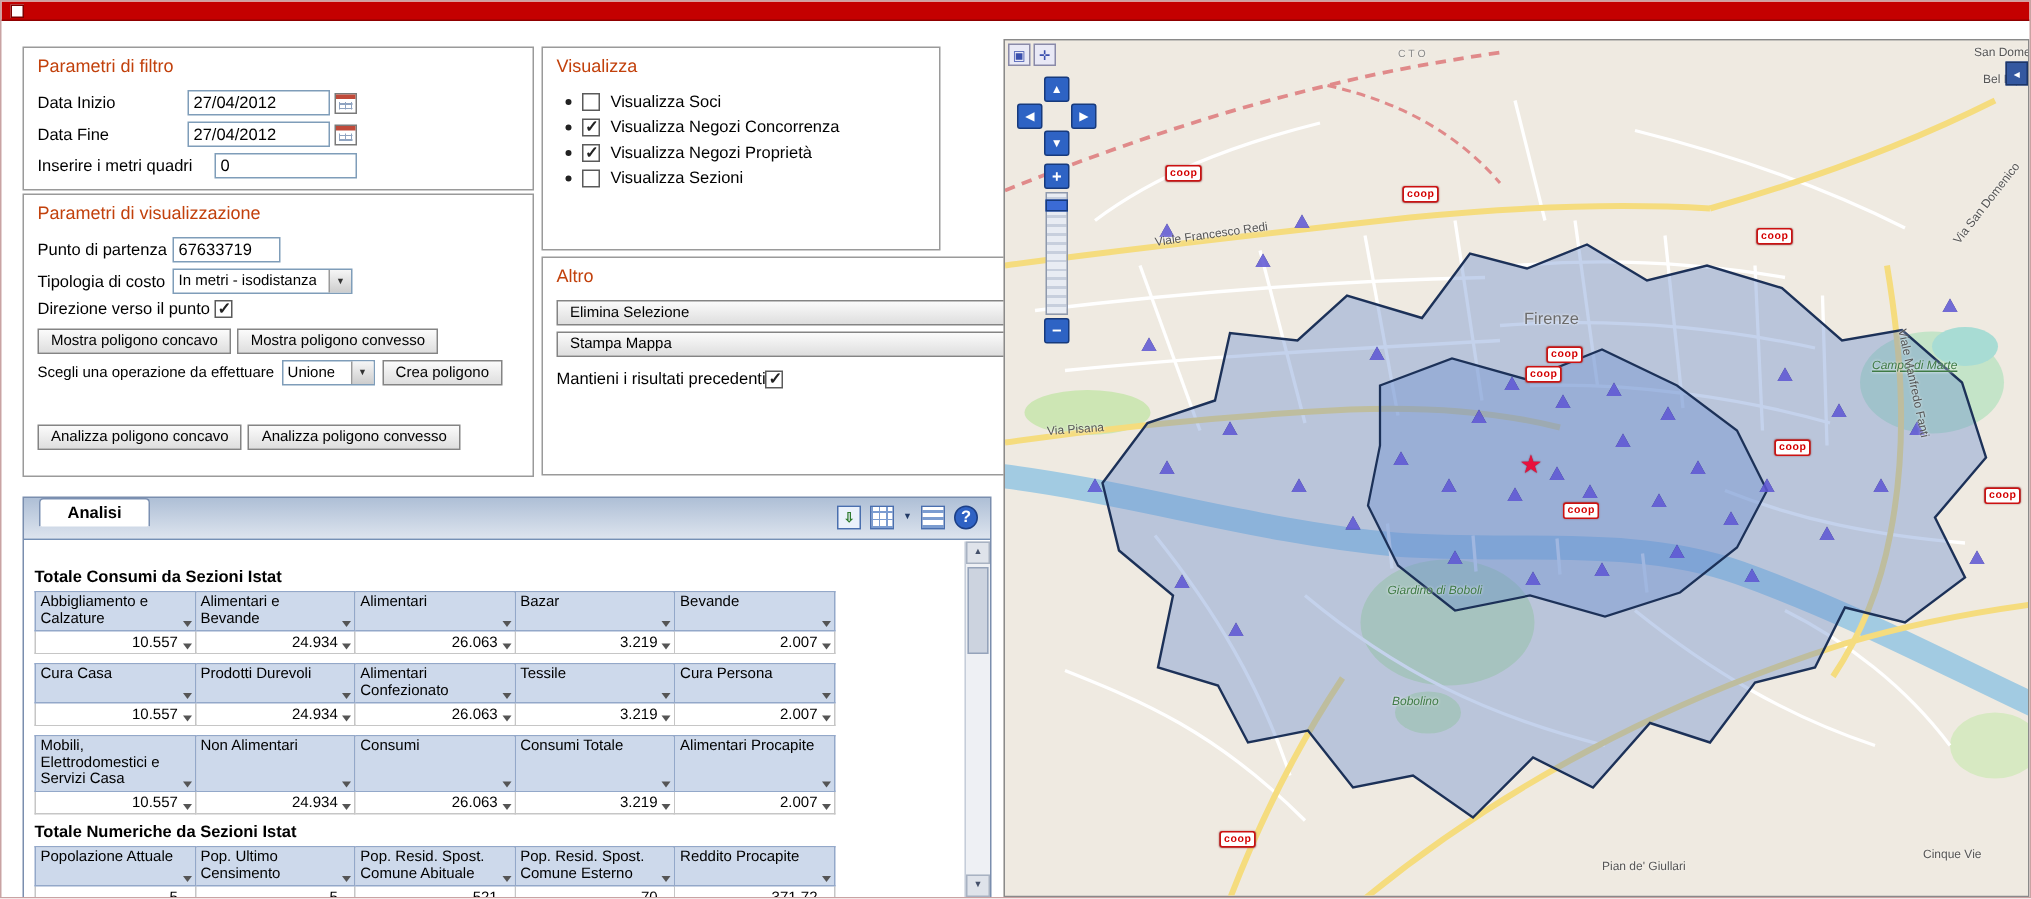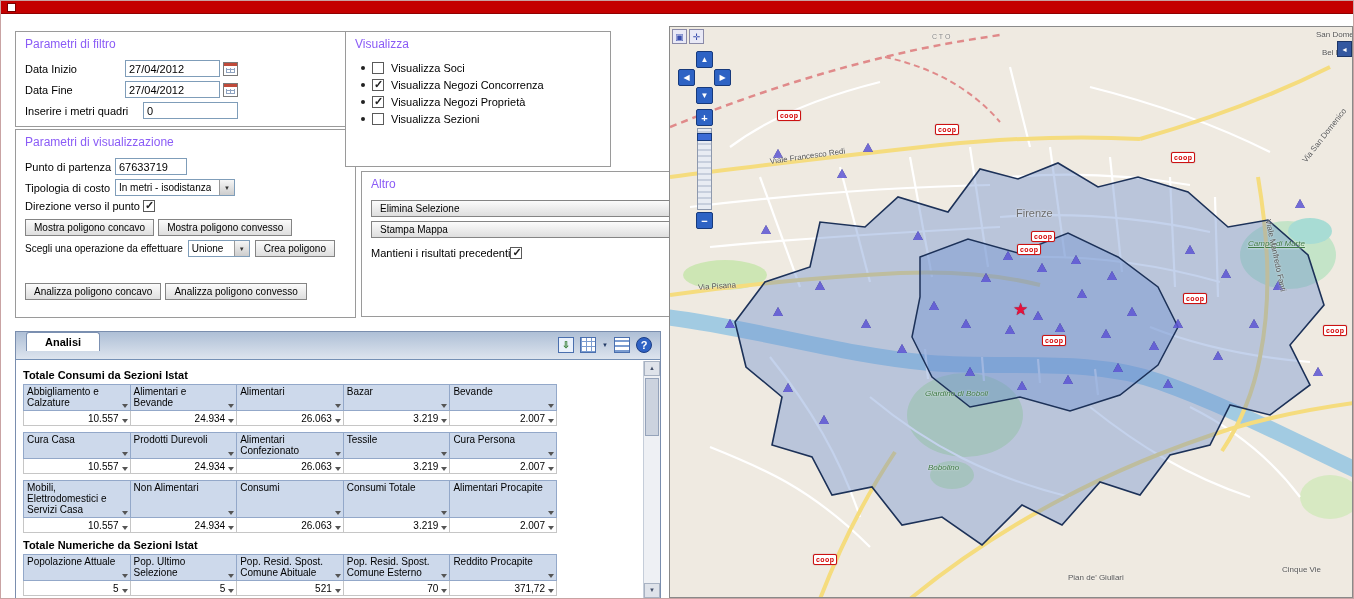--- a/index.html
+++ b/index.html
@@ -6,24 +6,24 @@
   html,body{background:#ffffff}
   body{font-family:"Liberation Sans",sans-serif;font-size:11px;color:#000}
   .app{position:relative;width:1354px;height:599px;background:#fff;border:1px solid #c9a3a3;overflow:hidden}
 
   
   .titlebar{position:absolute;left:0;top:0;width:100%;height:13px;background:#c40000;border-bottom:1px solid #8f0000}
   .titlebar-icon{position:absolute;left:6px;top:2px;width:9px;height:9px;background:#fff;border:1px solid #7d0000}
 
   
   .panel{position:absolute;border:1px solid #9a9a9a;background:#fff;padding:5px 9px}
-  .panel h2{font-size:12px;font-weight:normal;color:#8b5cf6;margin-bottom:9px}
+  .panel h2{font-size:12px;font-weight:normal;color:#c2410c;margin-bottom:9px}
   .box-filtro{left:14px;top:30px;width:341px;height:96px}
   .box-param{left:14px;top:128px;width:341px;height:189px}
-  .box-visualizza{left:344px;top:30px;width:266px;height:136px}
+  .box-visualizza{left:360px;top:30px;width:266px;height:136px}
   .box-altro{left:360px;top:170px;width:354px;height:146px}
 
   .frow{display:flex;align-items:center;margin:4px 0}
   .frow label{font-size:11px}
   .lab100{width:100px;flex:none}
   .lab90{width:90px;flex:none}
   .lab118{width:118px;flex:none}
   .tinput{height:17px;border:1px solid #7f9db9;font-size:11px;padding:0 3px;font-family:"Liberation Sans",sans-serif;background:#fff}
   .w95{width:95px}.w72{width:72px}
   .calicon{width:15px;height:14px;margin-left:3px;border:1px solid #7a7a7a;background:#fff;position:relative;display:inline-block;flex:none}
@@ -49,21 +49,21 @@
   .analisi-tab{background:#fff;border:1px solid #7b90b2;border-bottom:none;font-size:11px;font-weight:bold;padding:3px 18px 3px;border-radius:3px 3px 0 0;margin-left:4px}
   .analisi-tools{position:absolute;right:8px;top:5px;display:flex;gap:6px;align-items:center}
   .tool{width:16px;height:16px;display:inline-flex;align-items:center;justify-content:center}
   .t-export{border:1px solid #4a6fae;background:#eaf1fb;position:relative}
   .t-export::after{content:"\21E9";font-size:9px;color:#2d7a2d;font-weight:bold}
   .t-grid{border:1px solid #4a6fae;background:#fff;
      background-image:repeating-linear-gradient(90deg,#7b9cd0 0 1px,transparent 1px 5px),repeating-linear-gradient(0deg,#7b9cd0 0 1px,transparent 1px 5px)}
   .chev{font-size:6px;color:#223a66}
   .t-rows{border:1px solid #4a6fae;background:#fff;background-image:repeating-linear-gradient(0deg,#7b9cd0 0 2px,transparent 2px 5px)}
   .t-help{border-radius:50%;background:#2f62c4;color:#fff;font-weight:bold;font-size:11px;border:1px solid #1c3f86}
-  .analisi-body{position:absolute;left:0;top:29px;right:17px;bottom:0;overflow:hidden;padding:5px 0 0 7px;background:#fff}
+  .analisi-body{position:absolute;left:0;top:29px;right:17px;bottom:0;overflow:hidden;padding:15px 0 0 7px;background:#fff}
   .sec-title{font-size:11px;font-weight:bold;margin:3px 0 3px}
   table.grid{border-collapse:collapse;width:534px;margin-bottom:6px;table-layout:fixed}
   table.grid th{background:#cdd9eb;border:1px solid #93a8c9;font-size:10px;font-weight:normal;text-align:left;vertical-align:top;padding:1px 11px 2px 3px;position:relative;color:#000}
   table.grid td{border:1px solid #c6c6c6;font-size:10px;text-align:right;padding:1px 11px 1px 4px;height:15px;position:relative;background:#fff}
   .sortarrow{position:absolute;right:2px;bottom:2px;width:0;height:0;border-left:3px solid transparent;border-right:3px solid transparent;border-top:4px solid #555}
   .fakebar{position:absolute;right:0;top:29px;bottom:0;width:17px;background:#eef0f4;border-left:1px solid #c5cdd9}
   .bar-btn{position:absolute;left:0;width:16px;height:15px;background:#dfe3ea;border:1px solid #a8b2c2;font-size:6px;text-align:center;line-height:13px;color:#44506a}
   .bar-btn.up{top:0}.bar-btn.down{bottom:0}
   .thumb{position:absolute;left:1px;top:17px;width:14px;height:58px;background:#ccd3df;border:1px solid #95a3ba}
 
@@ -250,21 +250,21 @@
               <td>3.219<i class="sortarrow"></i></td>
               <td>2.007<i class="sortarrow"></i></td>
             </tr>
           </tbody>
         </table>
         <div class="sec-title">Totale Numeriche da Sezioni Istat</div>
         <table class="grid">
           <tbody>
             <tr>
               <th><span>Popolazione Attuale</span><i class="sortarrow"></i></th>
-              <th><span>Pop. Ultimo Selezione</span><i class="sortarrow"></i></th>
+              <th><span>Pop. Ultimo Censimento</span><i class="sortarrow"></i></th>
               <th><span>Pop. Resid. Spost. Comune Abituale</span><i class="sortarrow"></i></th>
               <th><span>Pop. Resid. Spost. Comune Esterno</span><i class="sortarrow"></i></th>
               <th><span>Reddito Procapite</span><i class="sortarrow"></i></th>
             </tr>
             <tr>
               <td>5<i class="sortarrow"></i></td>
               <td>5<i class="sortarrow"></i></td>
               <td>521<i class="sortarrow"></i></td>
               <td>70<i class="sortarrow"></i></td>
               <td>371,72<i class="sortarrow"></i></td>

